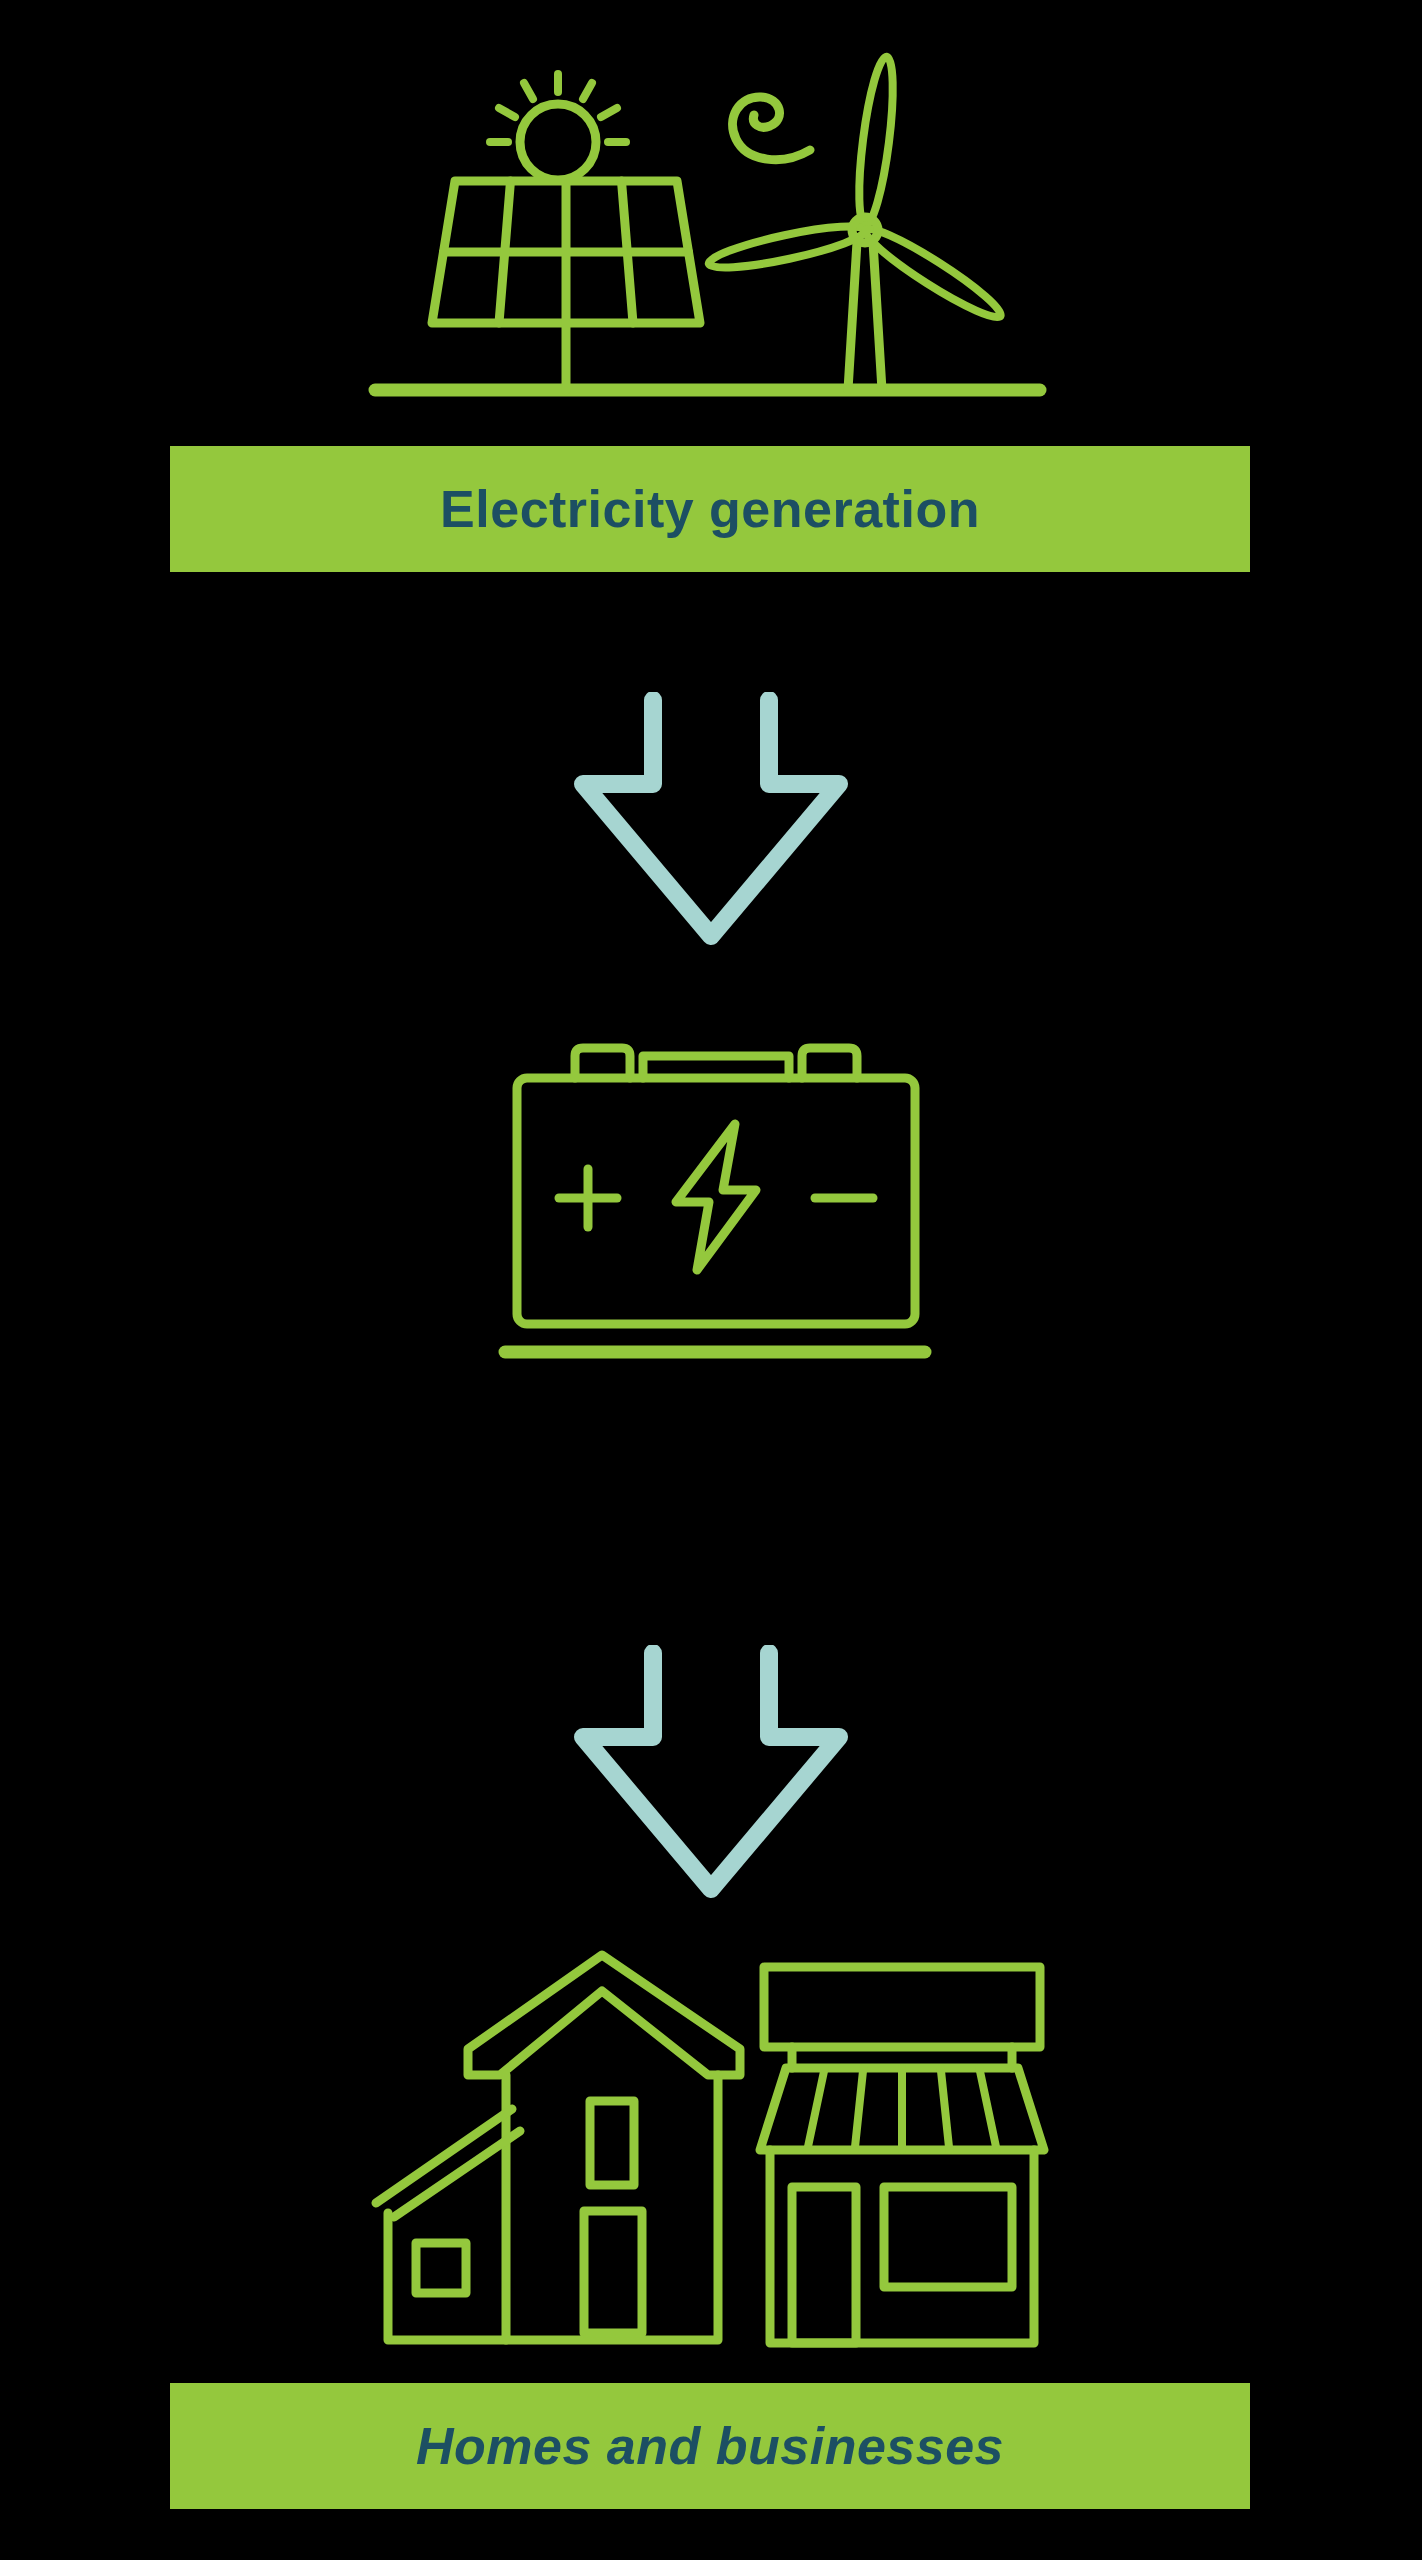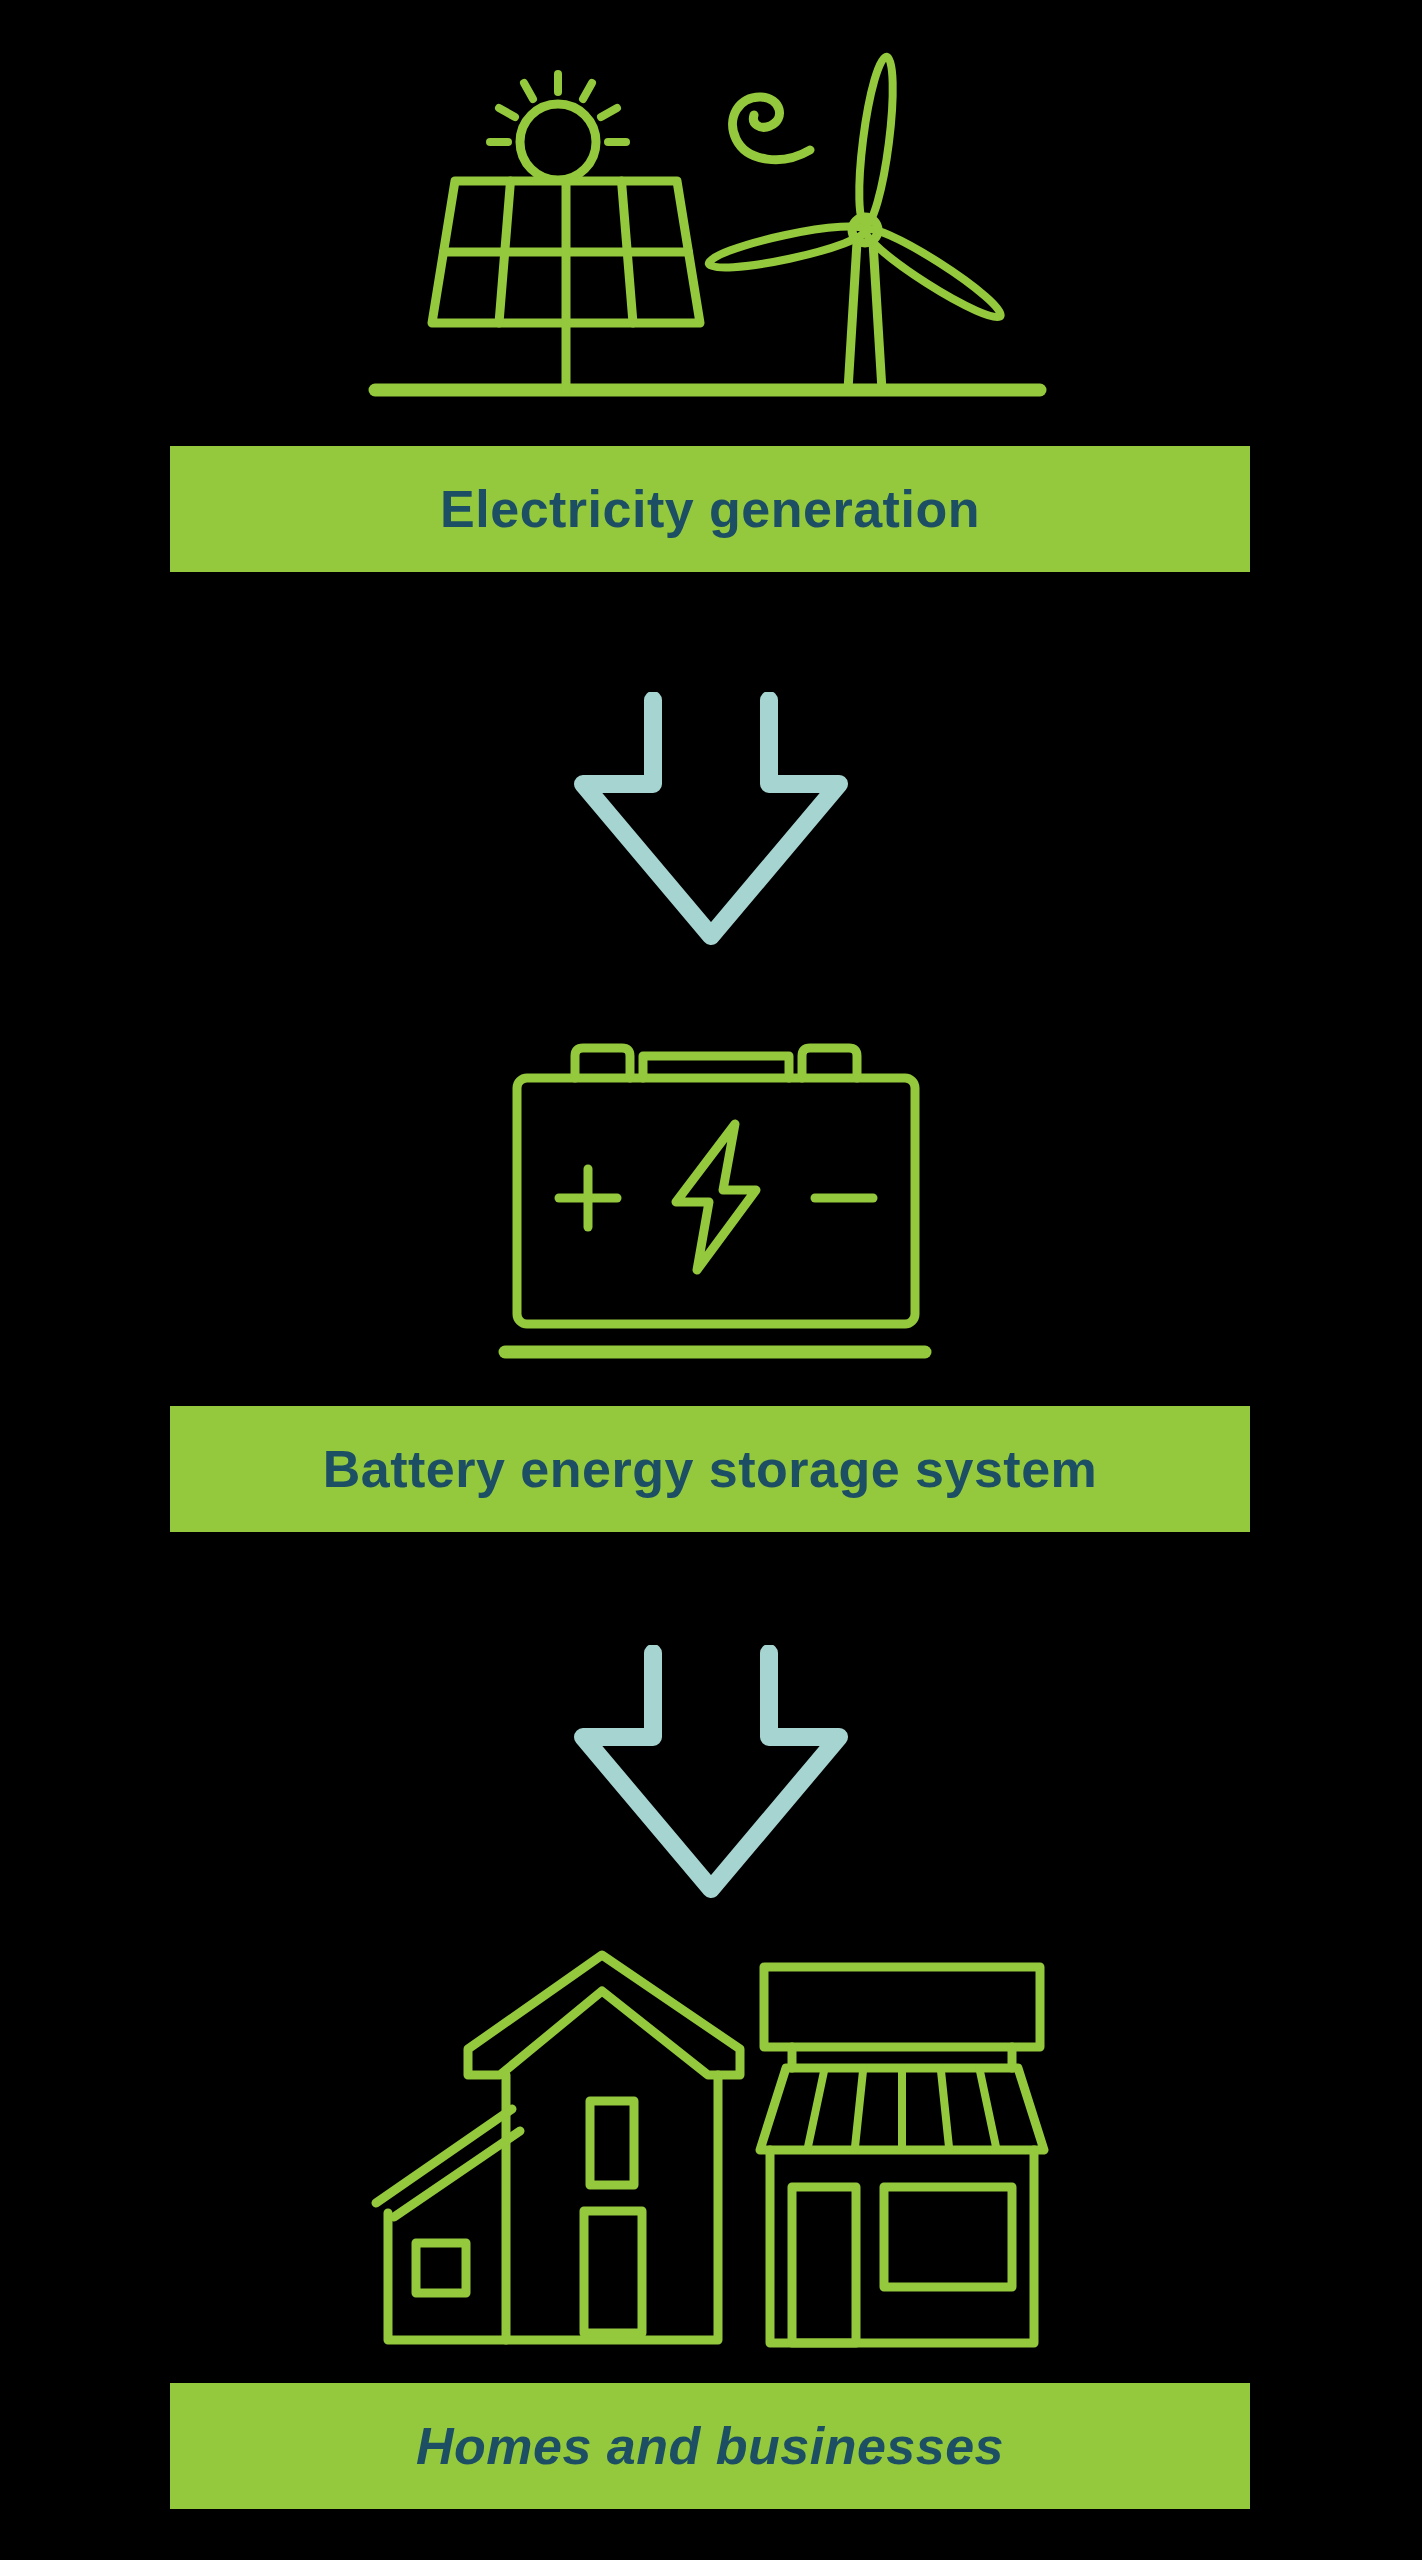--- a/index.html
+++ b/index.html
@@ -98,23 +98,20 @@
     <path class="ln" d="M307,78 V56 Q307,48 315,48 H354 Q362,48 362,56 V78"></path>
     <path class="ln" d="M148,78 V56 H294 V78"></path>
     <g class="ln">
       <path d="M64,198 H122"></path>
       <path d="M93,169 V227"></path>
     </g>
     <path class="ln" d="M240,124 L181,202 L214,202 L202,270 L261,190 L228,190 Z"></path>
     <path class="ln" d="M320,198 H378"></path>
   </svg>
 
-  <div class="bar" style="top:1406px;">
-    <span>Battery energy storage system</span>
-  </div>
 
   <svg style="left:565px;top:1645px;" width="292" height="256" viewBox="0 0 292 256">
     <path class="arrow-path" d="M88,8 L88,92 L18,92 L146,244 L274,92 L204,92 L204,8"></path>
   </svg>
 
   <svg style="left:340px;top:1945px;" width="760" height="405" viewBox="0 0 760 405">
 
     <g>
       <path class="ln" d="M128,130 L128,104 L262,10 L400,104 L400,130 L368,130 L262,46 L160,130 Z"></path>
       <path class="ln" d="M166,130 L166,395 L378,395 L378,130"></path>

